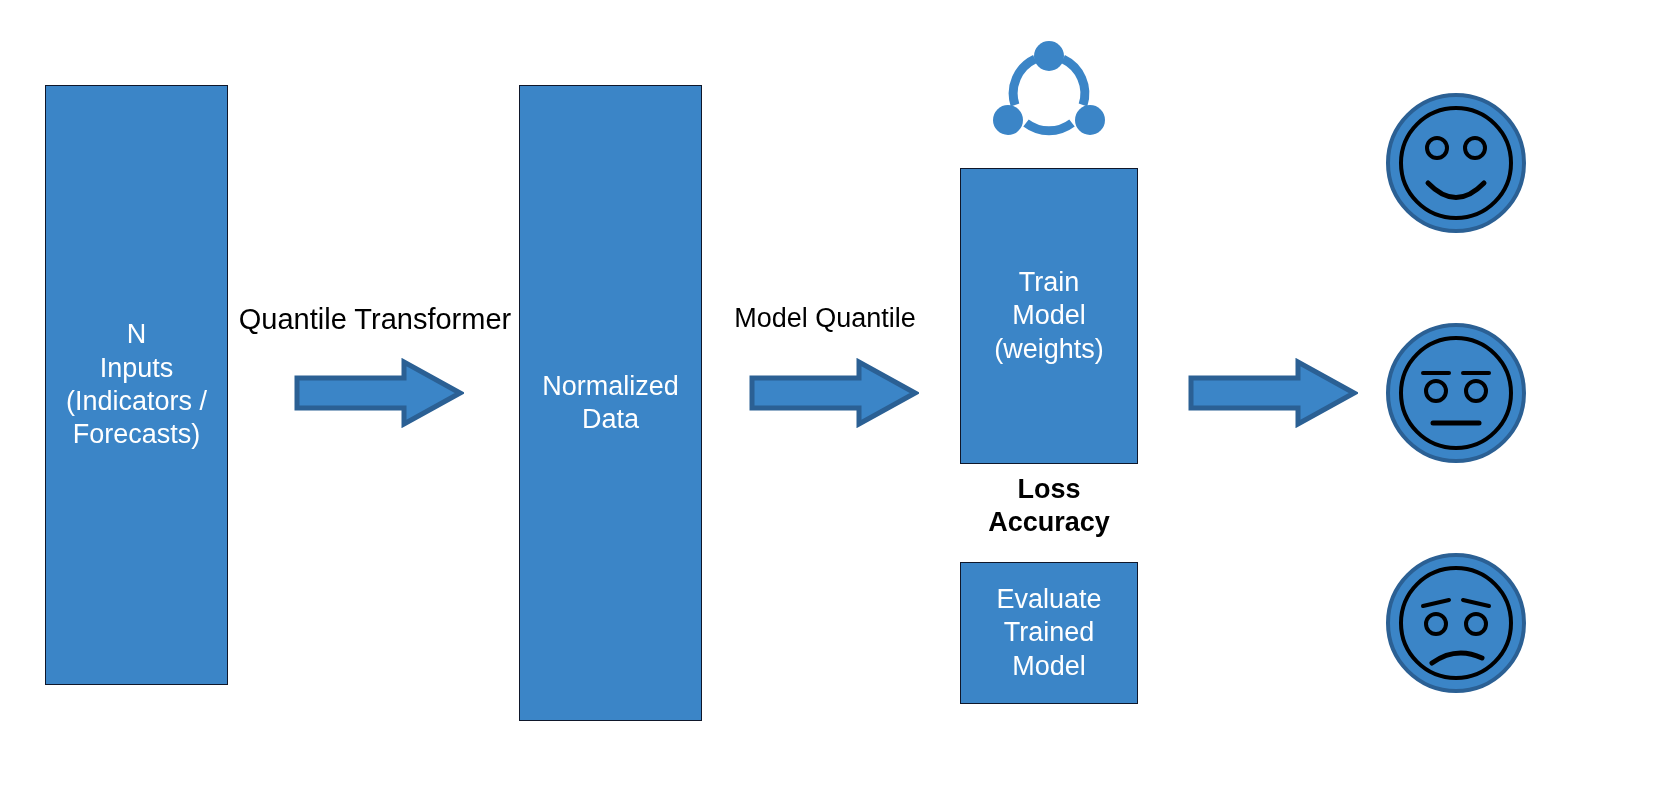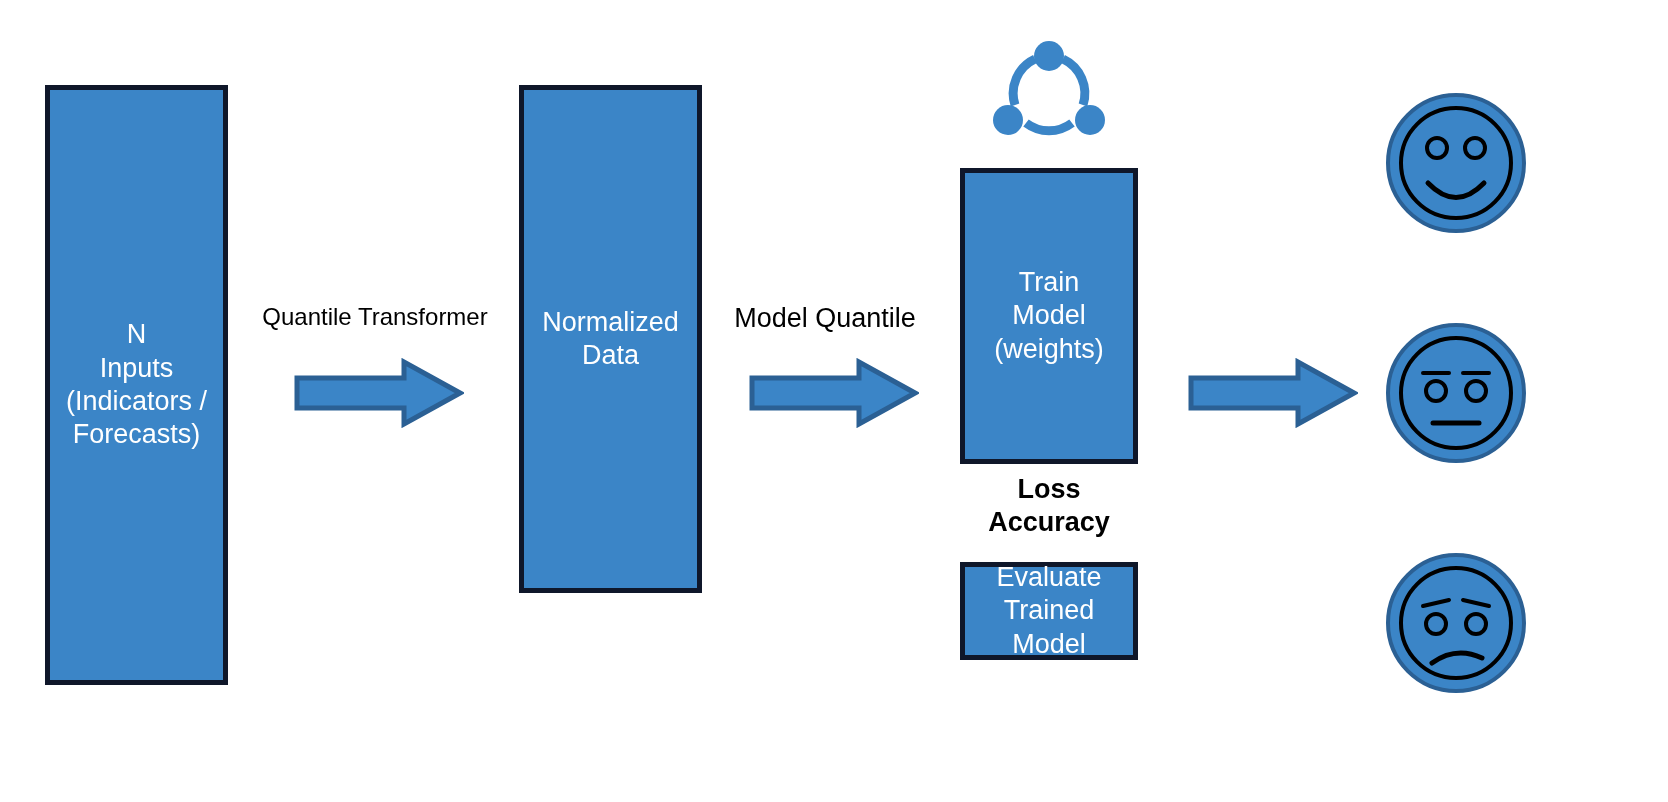--- a/index.html
+++ b/index.html
@@ -15,21 +15,21 @@
     position: relative;
     width: 1668px;
     height: 802px;
     background: #ffffff;
     overflow: hidden;
   }
   .box {
     position: absolute;
     box-sizing: border-box;
     background: #3b85c7;
-    border: 5px solid #0f172a;
+    border: 1px solid #0f172a;
     color: #ffffff;
     display: flex;
     align-items: center;
     justify-content: center;
     text-align: center;
     line-height: 1.24;
     white-space: pre-line;
     font-weight: 400;
   }
   .plain-label {
@@ -44,25 +44,25 @@
     position: absolute;
   }
   .arrow-wrap svg { display: block; }
   .face-wrap { position: absolute; }
   .face-wrap svg { display: block; }
   .icon-wrap { position: absolute; }
   .icon-wrap svg { display: block; }
 
   
   #box-inputs   { left: 45px;  top: 85px;  width: 183px; height: 600px; font-size: 27px; }
-  #box-norm     { left: 519px; top: 85px;  width: 183px; height: 508px; font-size: 27px; }
+  #box-norm     { left: 519px; top: 85px;  width: 183px; height: 636px; font-size: 27px; }
   #box-train    { left: 960px; top: 168px; width: 178px; height: 296px; font-size: 27px; }
-  #box-eval     { left: 960px; top: 562px; width: 178px; height: 98px; font-size: 27px; }
+  #box-eval     { left: 960px; top: 562px; width: 178px; height: 142px; font-size: 27px; }
 
-  #label-quantile { left: 230px; top: 302px; width: 290px; font-size: 24px; }
+  #label-quantile { left: 230px; top: 302px; width: 290px; font-size: 29px; }
   #label-training { left: 720px; top: 302px; width: 210px; font-size: 27px; }
   #label-loss     { left: 960px; top: 473px; width: 178px; font-size: 27px; font-weight: bold; }
 
   #arrow-1 { left: 294px;  top: 358px; }
   #arrow-2 { left: 749px;  top: 358px; }
   #arrow-3 { left: 1188px; top: 358px; }
 
   #icon-share { left: 993px; top: 40px; }
 
   #face-happy   { left: 1385px; top: 92px; }

